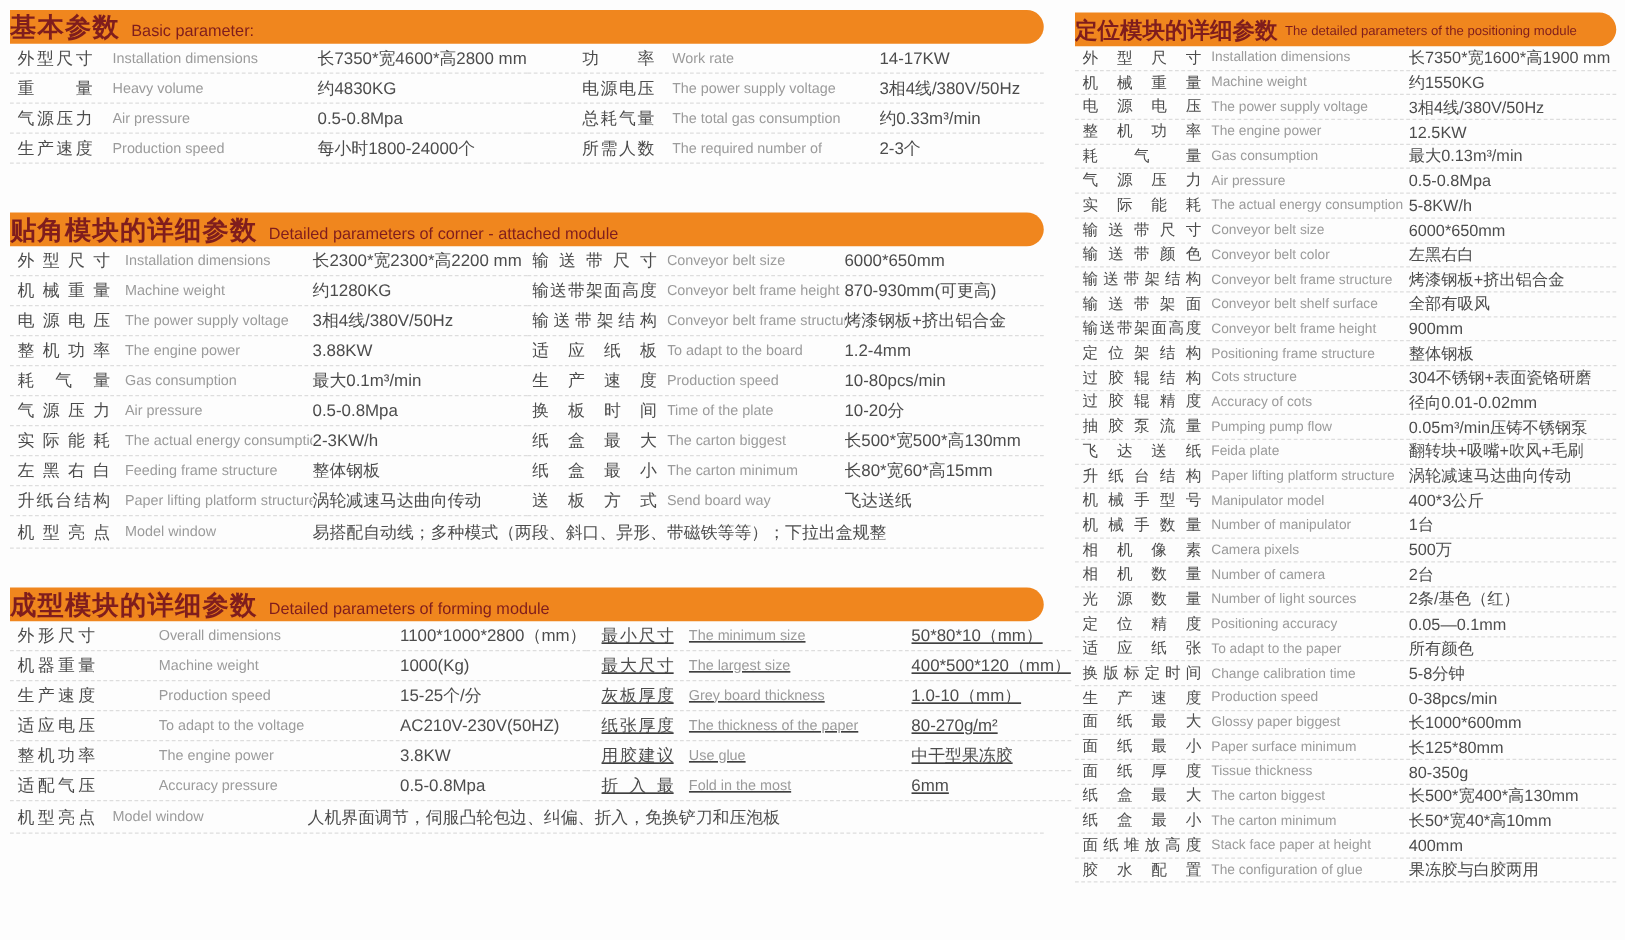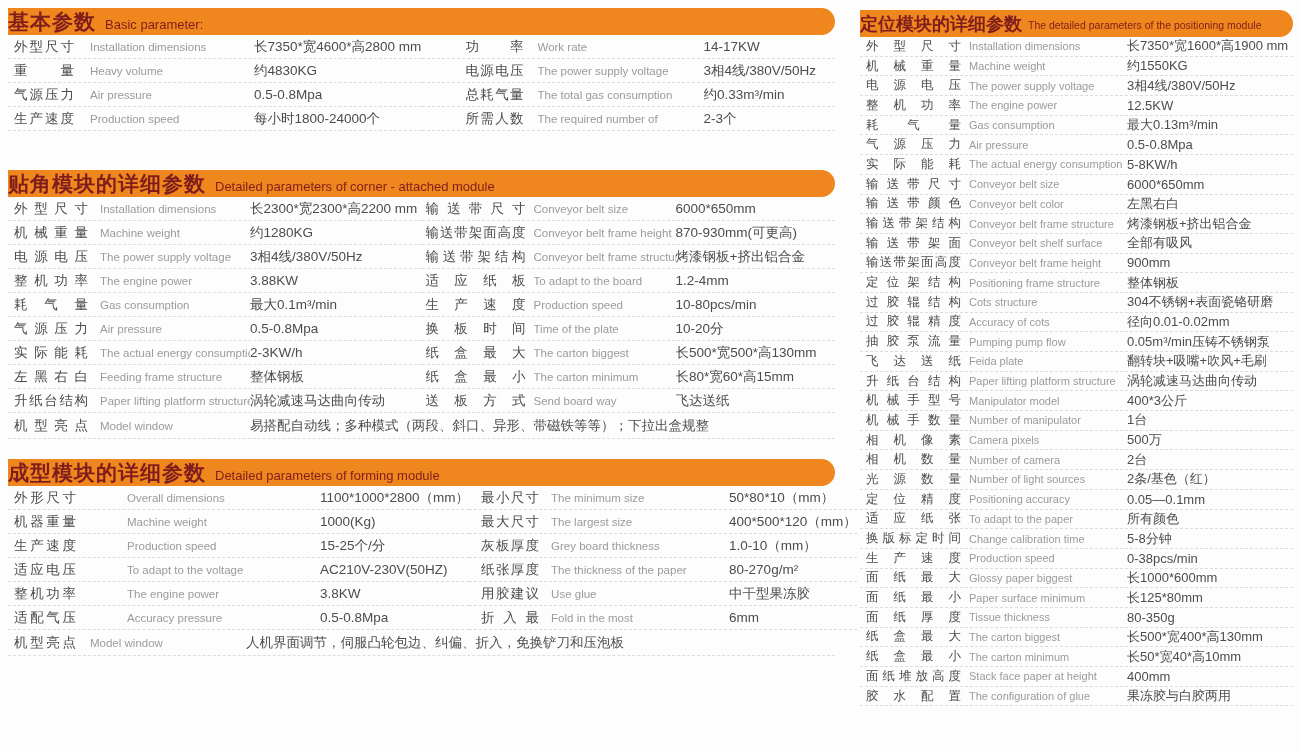--- a/index.html
+++ b/index.html
@@ -13,21 +13,21 @@
     height: 27px; background: #f0861e; border-radius: 0 14px 14px 0;
     display: flex; align-items: center; color: #7f1d1d; 
     white-space: nowrap; overflow: hidden;
   }
   .bar .bar-zh { font-size: 21px; font-weight: bold; letter-spacing: 1px; }
   .bar .bar-en { font-size: 13px; margin-left: 9px; margin-top: 5px; }
   .col-right .bar .bar-zh { font-size: 18px; letter-spacing: 0; }
   .col-right .bar .bar-en { font-size: 10.5px; margin-left: 6px; margin-top: 3px; }
 
   .sec2 { margin-top: 39px; }
-  .sec3 { margin-top: 20px; }
+  .sec3 { margin-top: 31px; }
 
   .two-col { display: grid; grid-template-columns: 1fr 1fr; }
 
   .row { display: flex; align-items: center; height: 24px; border-bottom: 1px dashed #ddd; }
   .zh-label {
     color: #4c4c4c; font-size: 13.5px; flex-shrink: 0;
     text-align: justify; text-align-last: justify;
     text-justify: inter-character; white-space: nowrap; overflow: hidden;
   }
   .en-label { color: #9b9b9b; font-size: 11.5px; flex-shrink: 0; white-space: nowrap; overflow: hidden; }
@@ -49,21 +49,21 @@
   #sec1-right .zh-label { width: 100px; margin-right: 8px; }
   #sec1-right .en-label { width: 142px; }
   #sec1-span  .row { padding-left: 6px; height: 26px; }
   #sec1-span  .zh-label { width: 74px; margin-right: 12px; }
   #sec1-span  .en-label { width: 150px; }
 
   
   #sec2-left  .row { padding-left: 6px; gap: 37px; }
   #sec2-left  .zh-label { width: 62px; margin-right: 14px; }
   #sec2-left  .en-label { width: 156px; }
-  #sec2-right .row { padding-left: 12px; }
+  #sec2-right .row { padding-left: 12px; text-decoration: underline; }
   #sec2-right .zh-label { width: 58px; margin-right: 12px; }
   #sec2-right .en-label { width: 178px; }
   #sec2-span  .row { padding-left: 6px; height: 26px; }
   #sec2-span  .zh-label { width: 62px; margin-right: 14px; }
   #sec2-span  .en-label { width: 156px; }
 
   
   #pos-rows .row { padding-left: 6px; height: 19.7px; }
   #pos-rows .zh-label { width: 95px; margin-right: 8px; font-size: 12.5px; }
   #pos-rows .en-label { width: 158px; font-size: 11px; }

